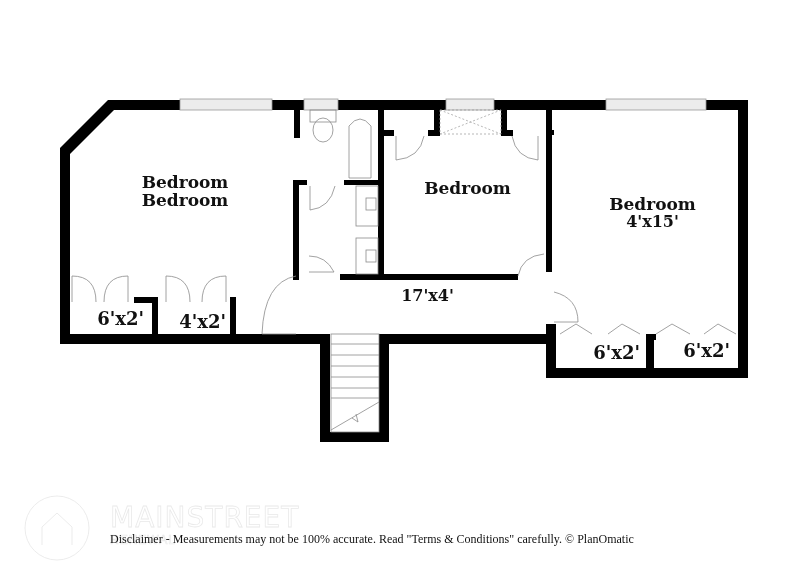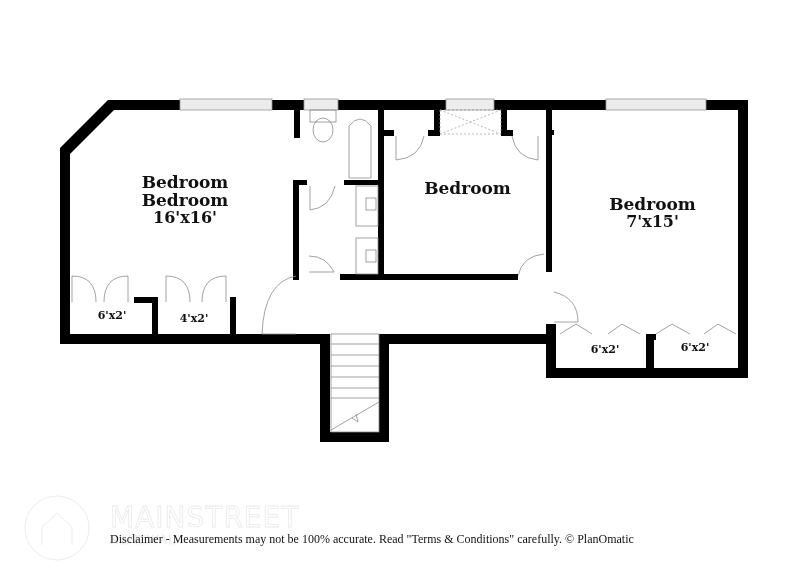--- a/index.html
+++ b/index.html
@@ -5,21 +5,21 @@
   html, body { margin: 0; padding: 0; background: #ffffff; }
   body { width: 809px; height: 588px; position: relative; overflow: hidden; font-family: "DejaVu Serif", serif; }
   #plan { position: absolute; left: 0; top: 0; width: 809px; height: 588px; }
   .wall { fill: #000000; }
   .thin { fill: none; stroke: #8a8a8a; stroke-width: 0.8; }
   .win { fill: #ececec; stroke: #9a9a9a; stroke-width: 0.8; }
   .door { fill: none; stroke: #8a8a8a; stroke-width: 0.8; }
   .label { position: absolute; text-align: center; font-family: "DejaVu Serif", serif; font-weight: bold; color: #111111; line-height: 1.05; white-space: nowrap; }
   .lbl-main { font-size: 17px; }
   .lbl-dim { font-size: 16px; }
-  .lbl-closet { font-size: 11px; }
+  .lbl-closet { font-size: 18px; text-align: right; }
   .disclaimer { position: absolute; left: 110px; top: 532px; font-family: "Liberation Serif", serif; font-size: 12px; color: #111; white-space: nowrap; }
   .logo { position: absolute; left: 22px; top: 493px; width: 300px; height: 70px; opacity: 0.55; }
   .logo-word { position: absolute; left: 88px; top: 8px; font-family: "DejaVu Sans", sans-serif; font-size: 28px; color: transparent; -webkit-text-stroke: 0.8px #d8d8d8; letter-spacing: 1px; font-weight: normal; }
   .logo-sub { position: absolute; left: 88px; top: 40px; font-family: Liberation Sans, sans-serif; font-size: 12px; color: transparent; -webkit-text-stroke: 0.7px #d8d8d8; letter-spacing: 1px; }
 </style>
 </head>
 <body>
 
 <svg id="plan" viewBox="0 0 809 588" xmlns="http://www.w3.org/2000/svg">
 
@@ -114,33 +114,33 @@
     <g>
       <rect class="thin" x="331" y="334" width="48" height="98"></rect>
       <path class="thin" d="M331 344 H379 M331 355 H379 M331 366 H379 M331 377 H379 M331 388 H379 M331 398 H379 M331 430 L379 402 M352 418 L358 422 L356 414"></path>
     </g>
   </g>
 </svg>
 
 <div class="label lbl-main" style="left:120px; top:174px; width:130px;">
   <div>Bedroom</div>
   <div>Bedroom</div>
-  <div class="lbl-dim">16'x16'</div>
 </div>
 
 <div class="label lbl-main" style="left:400px; top:180px; width:135px;">
   <div>Bedroom</div>
 </div>
 
 <div class="label lbl-main" style="left:585px; top:196px; width:135px;">
   <div>Bedroom</div>
-  <div class="lbl-dim">7'x15'</div>
+  <div class="lbl-dim">4'x15'</div>
 </div>
 
 <div class="label lbl-main" style="left:360px; top:288px; width:135px;">
+  <div class="lbl-dim">17'x4'</div>
 </div>
 
 <div class="label lbl-closet" style="left:80px; top:310px; width:64px;">6'x2'</div>
 <div class="label lbl-closet" style="left:162px; top:313px; width:64px;">4'x2'</div>
 <div class="label lbl-closet" style="left:570px; top:344px; width:70px;">6'x2'</div>
 <div class="label lbl-closet" style="left:660px; top:342px; width:70px;">6'x2'</div>
 
 <div class="logo">
   <svg width="70" height="70" viewBox="0 0 70 70" style="position:absolute;left:0;top:0;">
     <circle cx="35" cy="35" r="32" fill="none" stroke="#dcdcdc" stroke-width="1"></circle>

